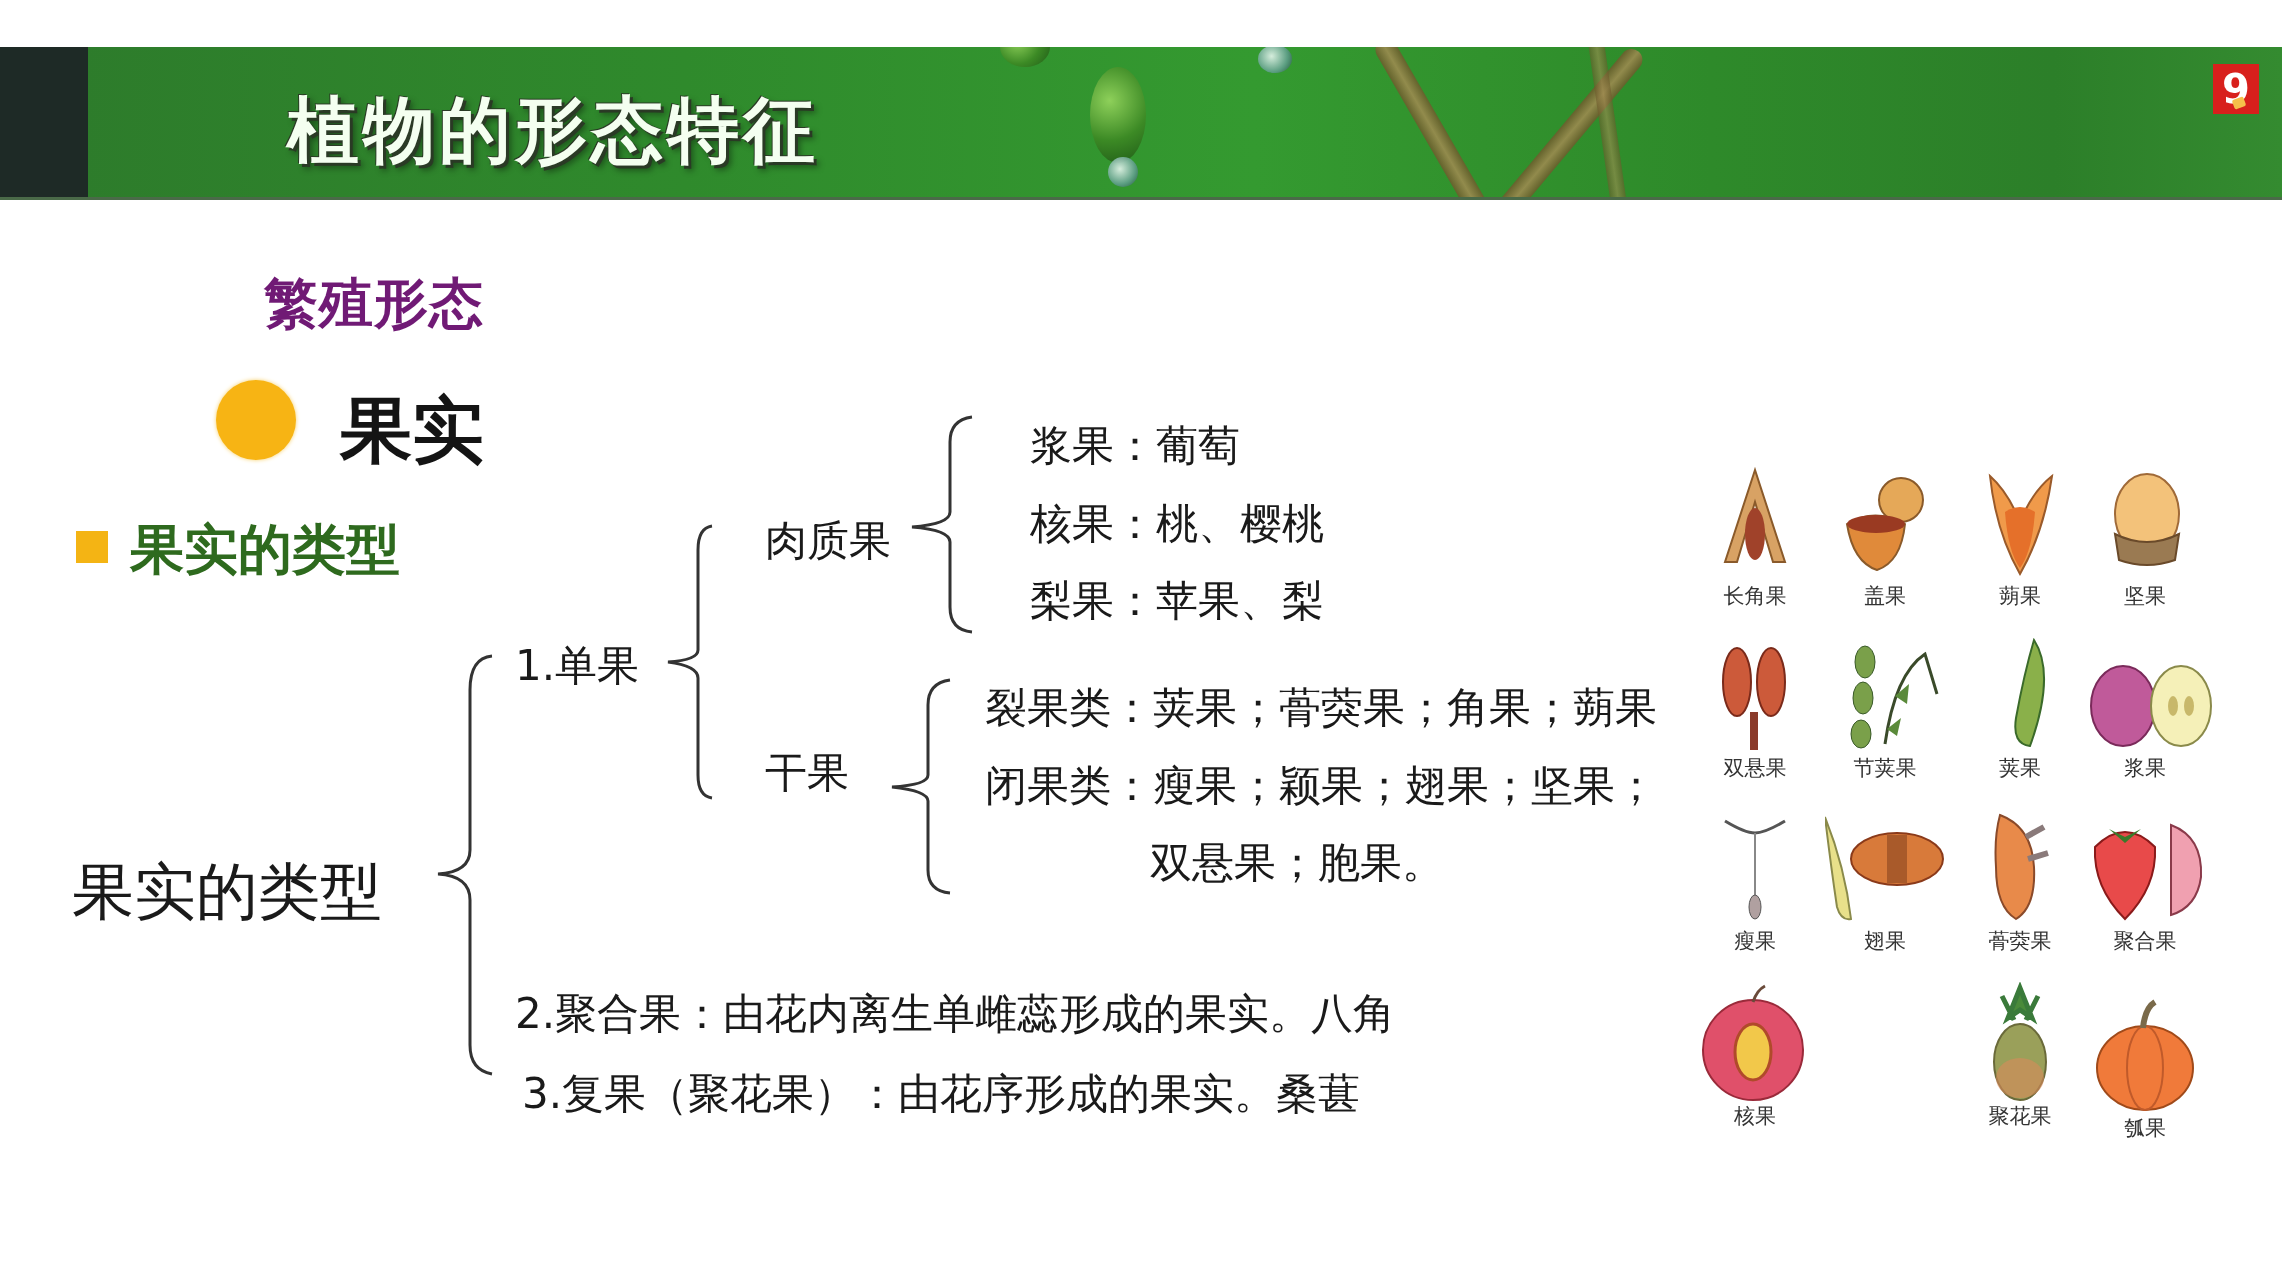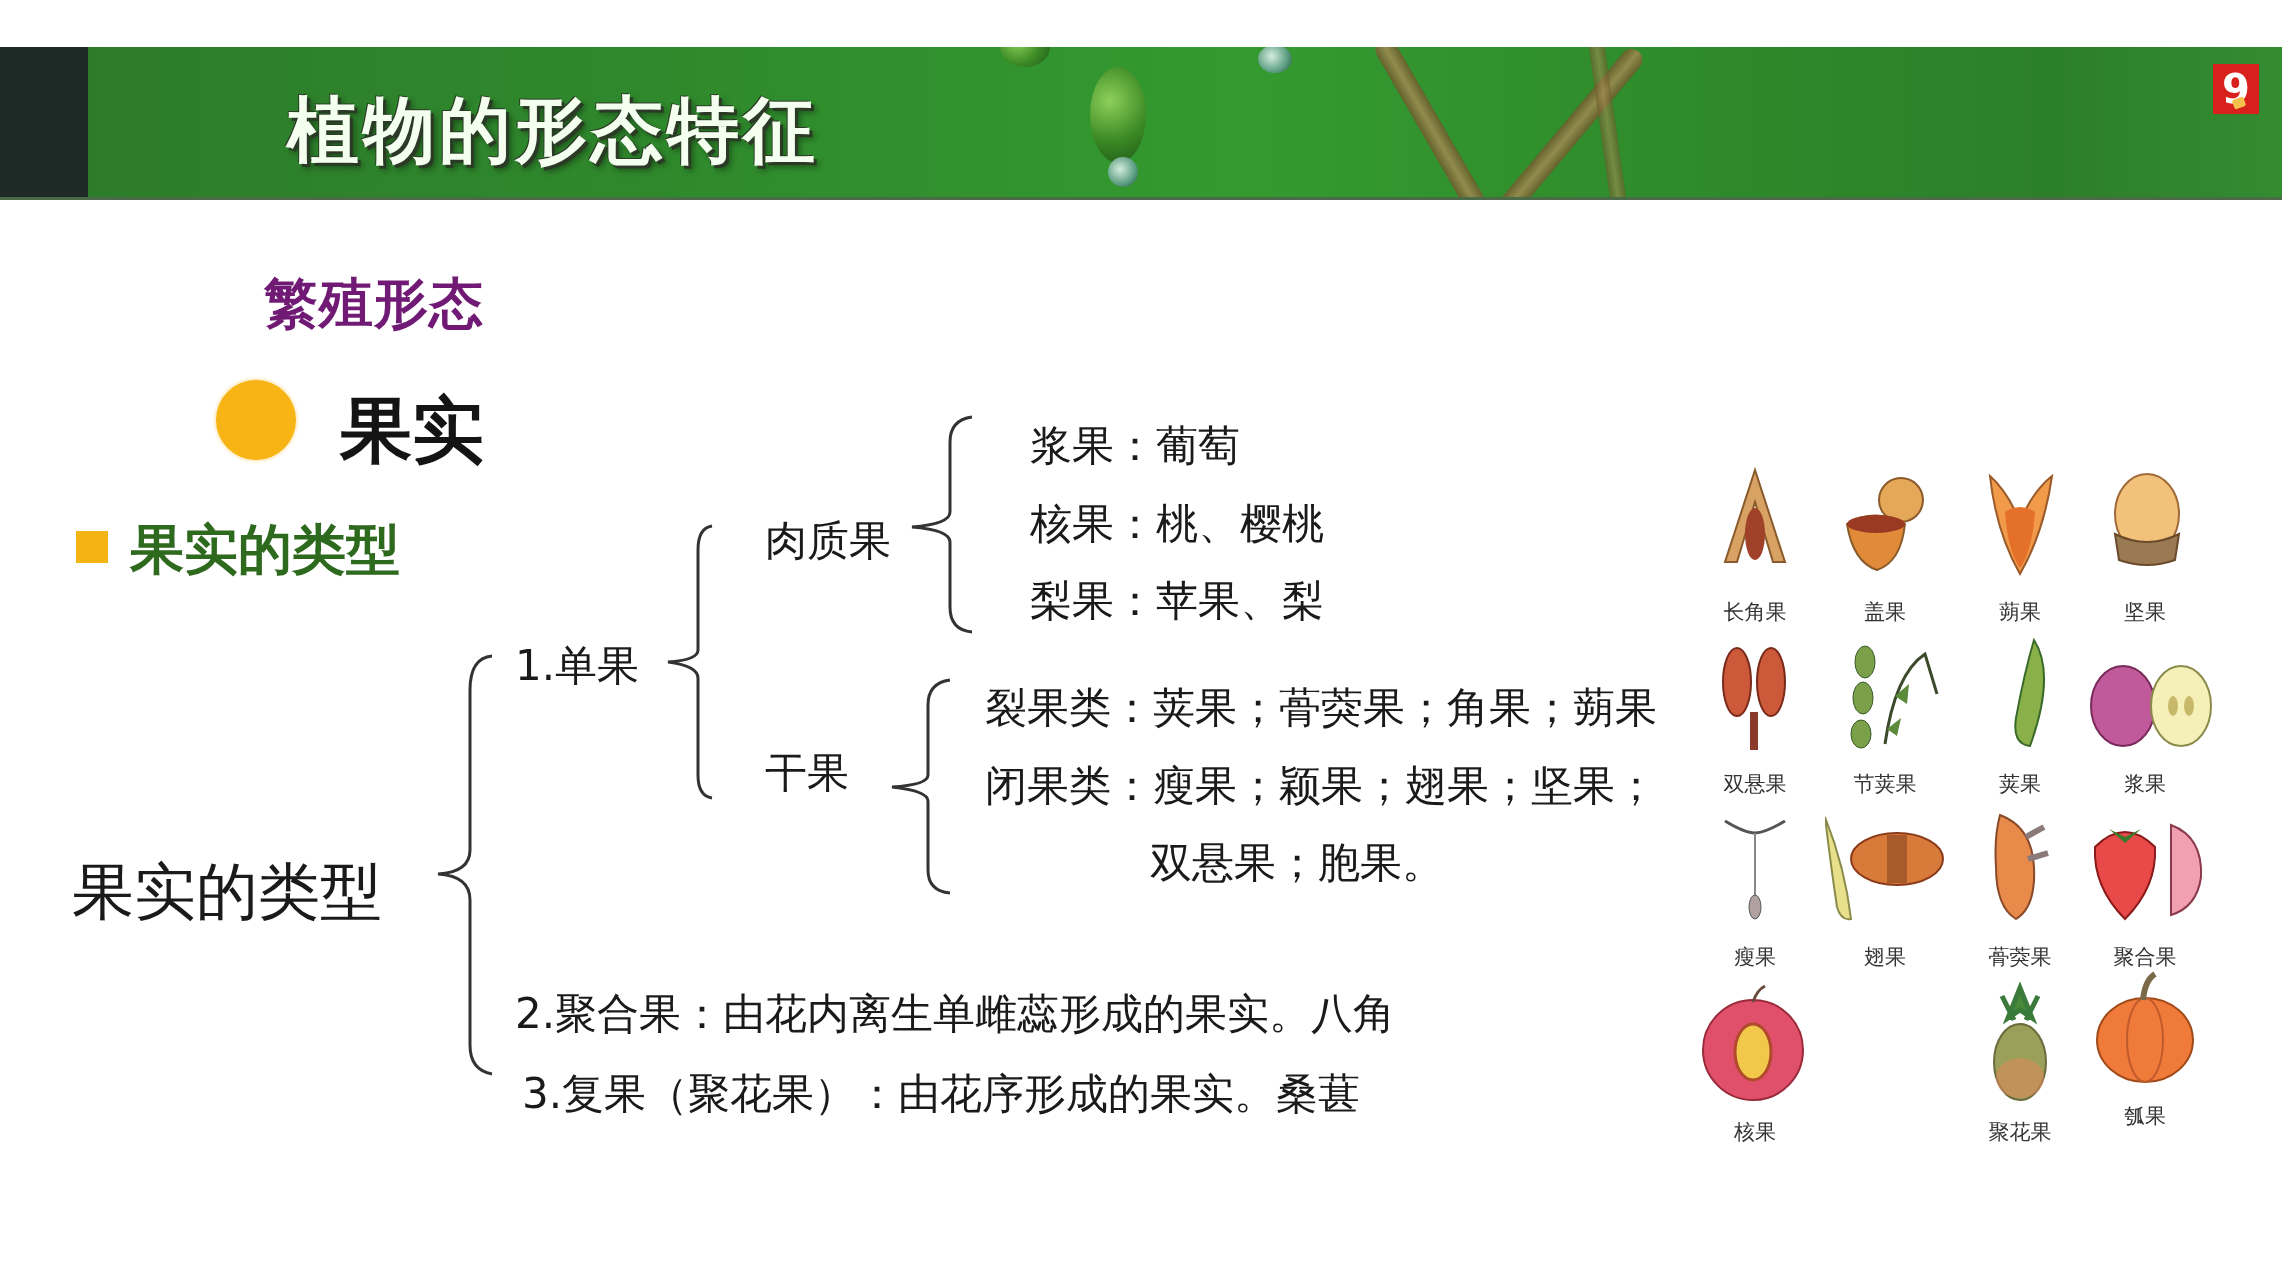--- a/index.html
+++ b/index.html
@@ -41,21 +41,21 @@
   .sq { position:absolute; left:76px; top:531px; width:32px; height:32px; background:#f4b414; }
   .sq-label { position:absolute; left:130px; top:514px; font-size:54px; font-weight:bold; color:#2e6a1e; }
 
   .big-type { position:absolute; left:72px; top:850px; font-size:62px; color:#1a1a1a; }
   .t40 { position:absolute; font-size:42px; color:#1a1a1a; white-space:nowrap; }
   .brace { position:absolute; overflow:visible; }
 
   .fruit-grid { position:absolute; left:1690px; top:462px; width:520px; height:700px; }
   .fruit { position:absolute; width:130px; height:170px; display:flex; flex-direction:column; align-items:center; }
   .fruit .pic { width:120px; height:120px; position:relative; }
-  .fruit .lbl { margin-top:16px; font-size:21px; color:#333; white-space:nowrap; }
+  .fruit .lbl { margin-top:0; font-size:21px; color:#333; white-space:nowrap; }
 </style>
 </head>
 <body>
 
 <div class="banner">
   <div class="banner-dark"></div>
   <div class="branch" style="left:1420px;top:-20px;width:22px;height:200px;transform:rotate(-30deg);"></div>
   <div class="branch" style="left:1560px;top:-20px;width:22px;height:210px;transform:rotate(40deg);"></div>
   <div class="branch" style="left:1600px;top:-20px;width:16px;height:200px;transform:rotate(-8deg);opacity:.6;"></div>
   <div class="berry" style="left:1090px;top:20px;width:56px;height:96px;"></div>
@@ -242,21 +242,21 @@
   <div class="fruit" style="left:265px;top:520px;">
     <div class="pic">
       <svg width="120" height="120">
           <path d="M60 6 L48 36 L60 28 L72 36 Z M42 14 L54 38 M78 14 L66 38" stroke="#3a7a3a" stroke-width="5" fill="#4a8a3a"></path>
           <ellipse cx="60" cy="80" rx="26" ry="38" fill="#9aa05a" stroke="#6a6a3a" stroke-width="2"></ellipse>
           <ellipse cx="60" cy="96" rx="24" ry="20" fill="#d88a5a" opacity=".6"></ellipse>
         </svg>
     </div>
     <div class="lbl">聚花果</div>
   </div>
-  <div class="fruit" style="left:390px;top:504px;text-align:center;">
+  <div class="fruit" style="left:390px;top:532px;text-align:center;">
     <div class="pic">
       <svg width="120" height="120">
           <ellipse cx="60" cy="74" rx="48" ry="42" fill="#f07a3a" stroke="#a04a1a" stroke-width="2"></ellipse>
           <ellipse cx="60" cy="74" rx="18" ry="42" fill="none" stroke="#c05a2a" stroke-width="2"></ellipse>
           <path d="M58 34 Q60 14 70 8" stroke="#7a6a4a" stroke-width="6" fill="none"></path>
         </svg>
     </div>
     <div class="lbl">瓠果</div>
   </div>
 </div>

